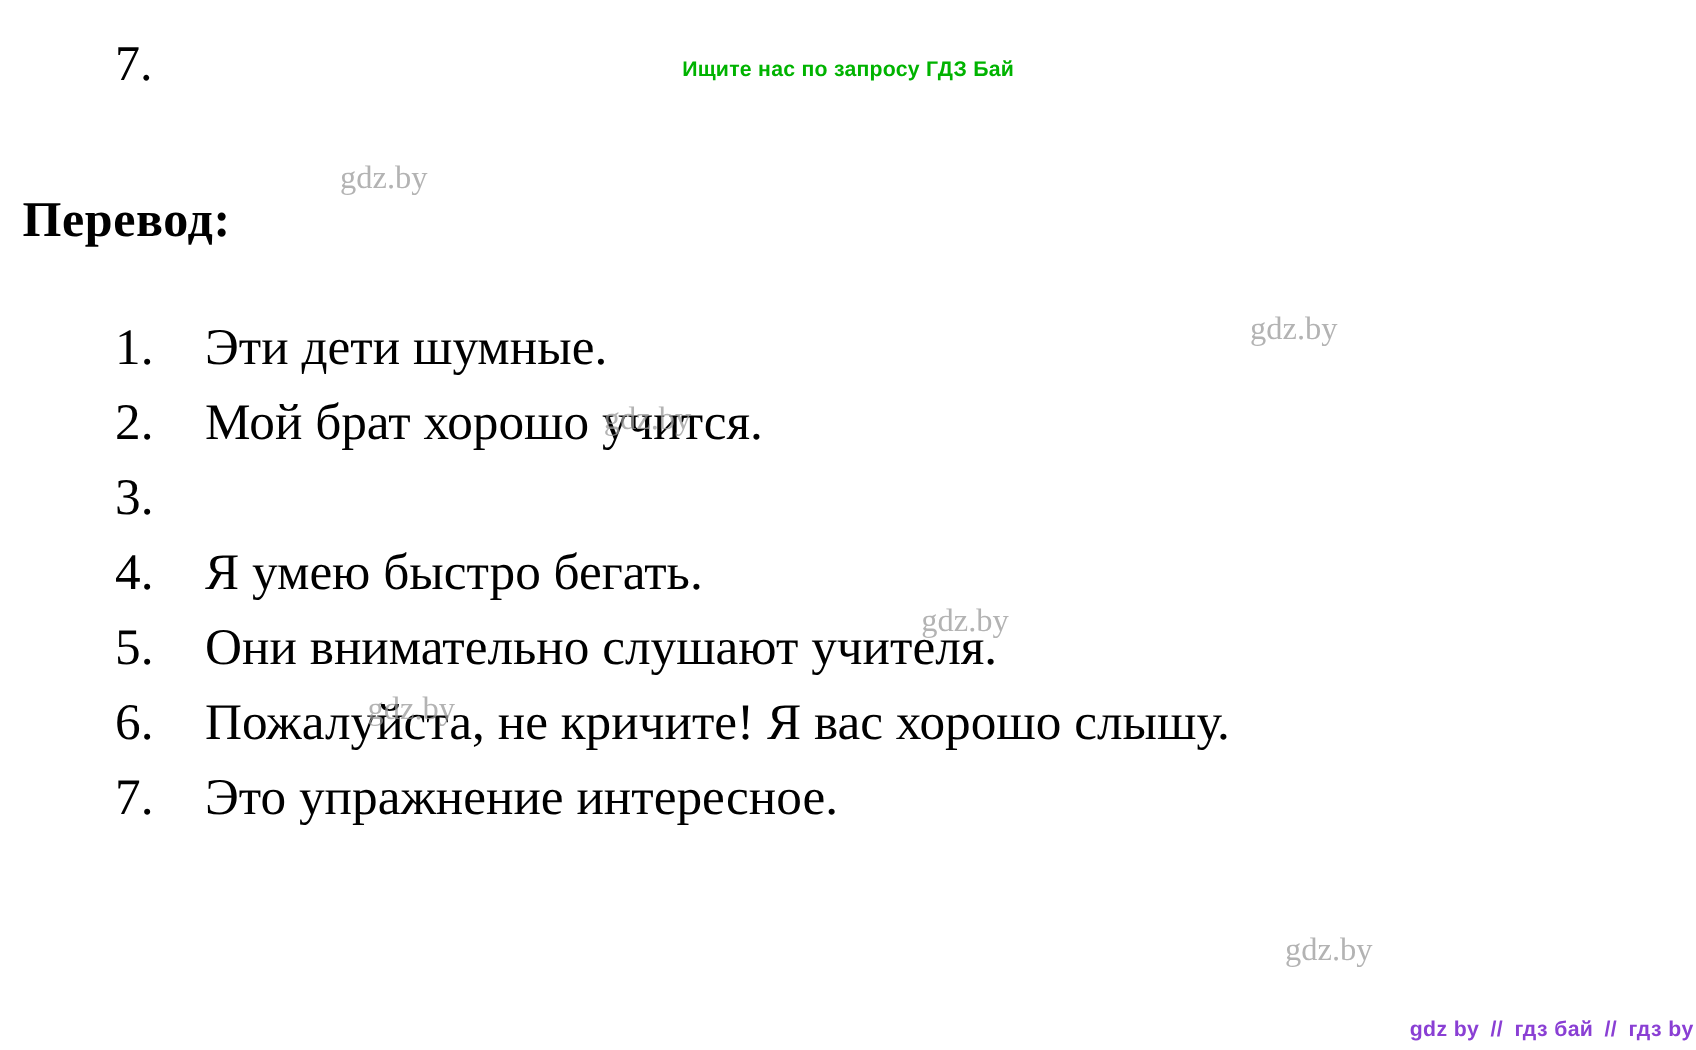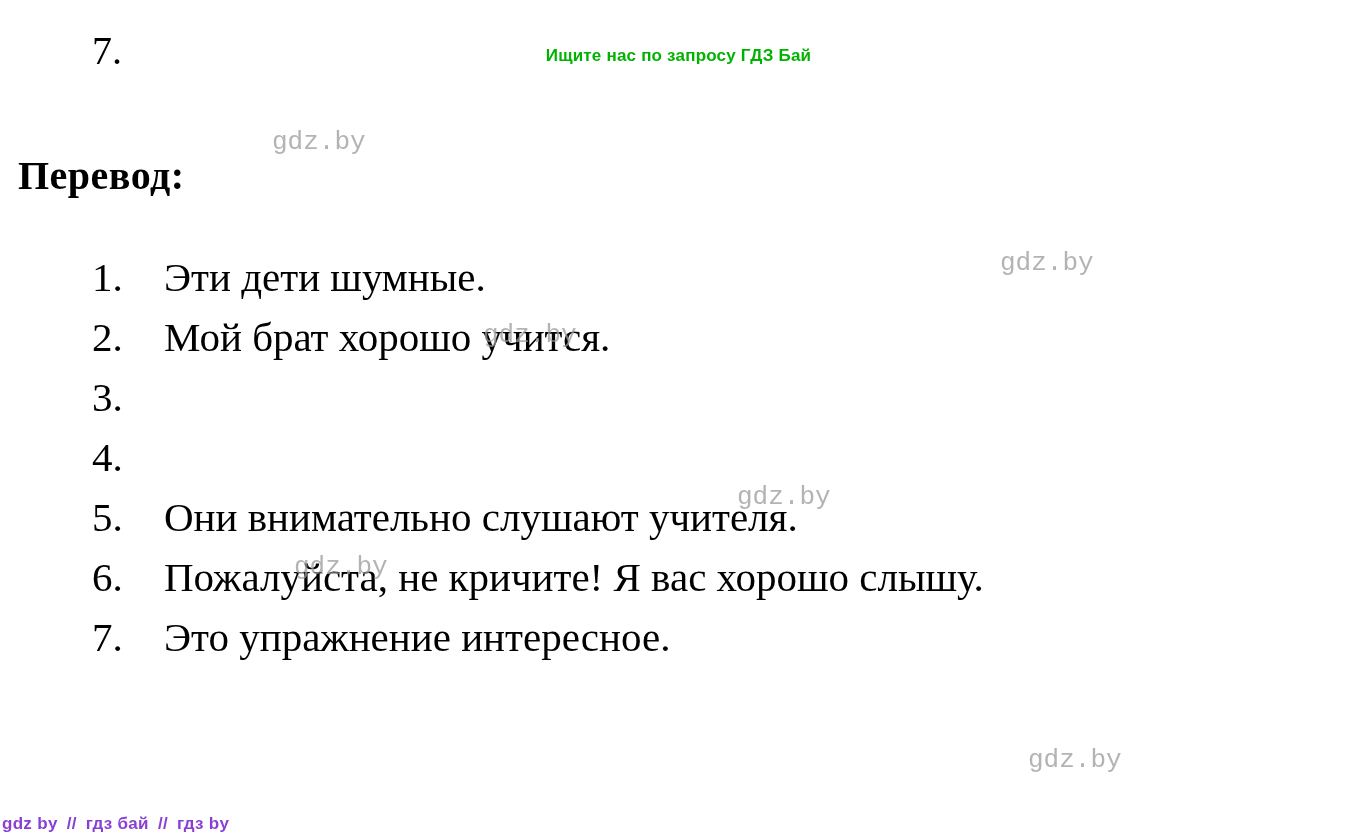--- a/index.html
+++ b/index.html
@@ -83,41 +83,41 @@
     text-align: left;
   }
   .list .row .txt {
     white-space: pre;
     text-align: center;
   }
 
   
   .wm {
     position: absolute;
-    font-family: Liberation Mono, monospace;
+    font-family: Liberation Serif, serif;
     color: #9a9a9a;
     opacity: 0.75;
     pointer-events: none;
     white-space: nowrap;
     text-align: center;
   }
   .wm-1 { left: 272px; top: 127px; font-size: 26px; }
   .wm-2 { left: 1000px; top: 248px; font-size: 26px; }
   .wm-3 { left: 483px; top: 320px; font-size: 26px; }
   .wm-4 { left: 737px; top: 482px; font-size: 26px; }
   .wm-5 { left: 294px; top: 552px; font-size: 26px; }
   .wm-6 { left: 1028px; top: 745px; font-size: 26px; }
 
   
   .footer {
     position: absolute;
     bottom: 6px;
     left: 0;
     width: 100%;
-    text-align: left;
+    text-align: right;
     font-family: "Liberation Sans", sans-serif;
     font-size: 17px;
     font-weight: bold;
     color: #8a3fd4;
     letter-spacing: 0.3px;
     margin-top: 34px;
   }
   .footer span { margin: 0 2px; }
   .footer .sep { color: #8a3fd4; font-weight: bold; }
 </style>
@@ -141,20 +141,21 @@
     </div>
     <div class="row">
       <span class="num">2.</span>
       <span class="txt">Мой брат хорошо учится.</span>
     </div>
     <div class="row">
       <span class="num">3.</span>
     </div>
     <div class="row">
       <span class="num">4.</span>
+      <span class="txt">Я умею быстро бегать.</span>
     </div>
     <div class="row">
       <span class="num">5.</span>
       <span class="txt">Они внимательно слушают учителя.</span>
     </div>
     <div class="row">
       <span class="num">6.</span>
       <span class="txt">Пожалуйста, не кричите! Я вас хорошо слышу.</span>
     </div>
     <div class="row">

